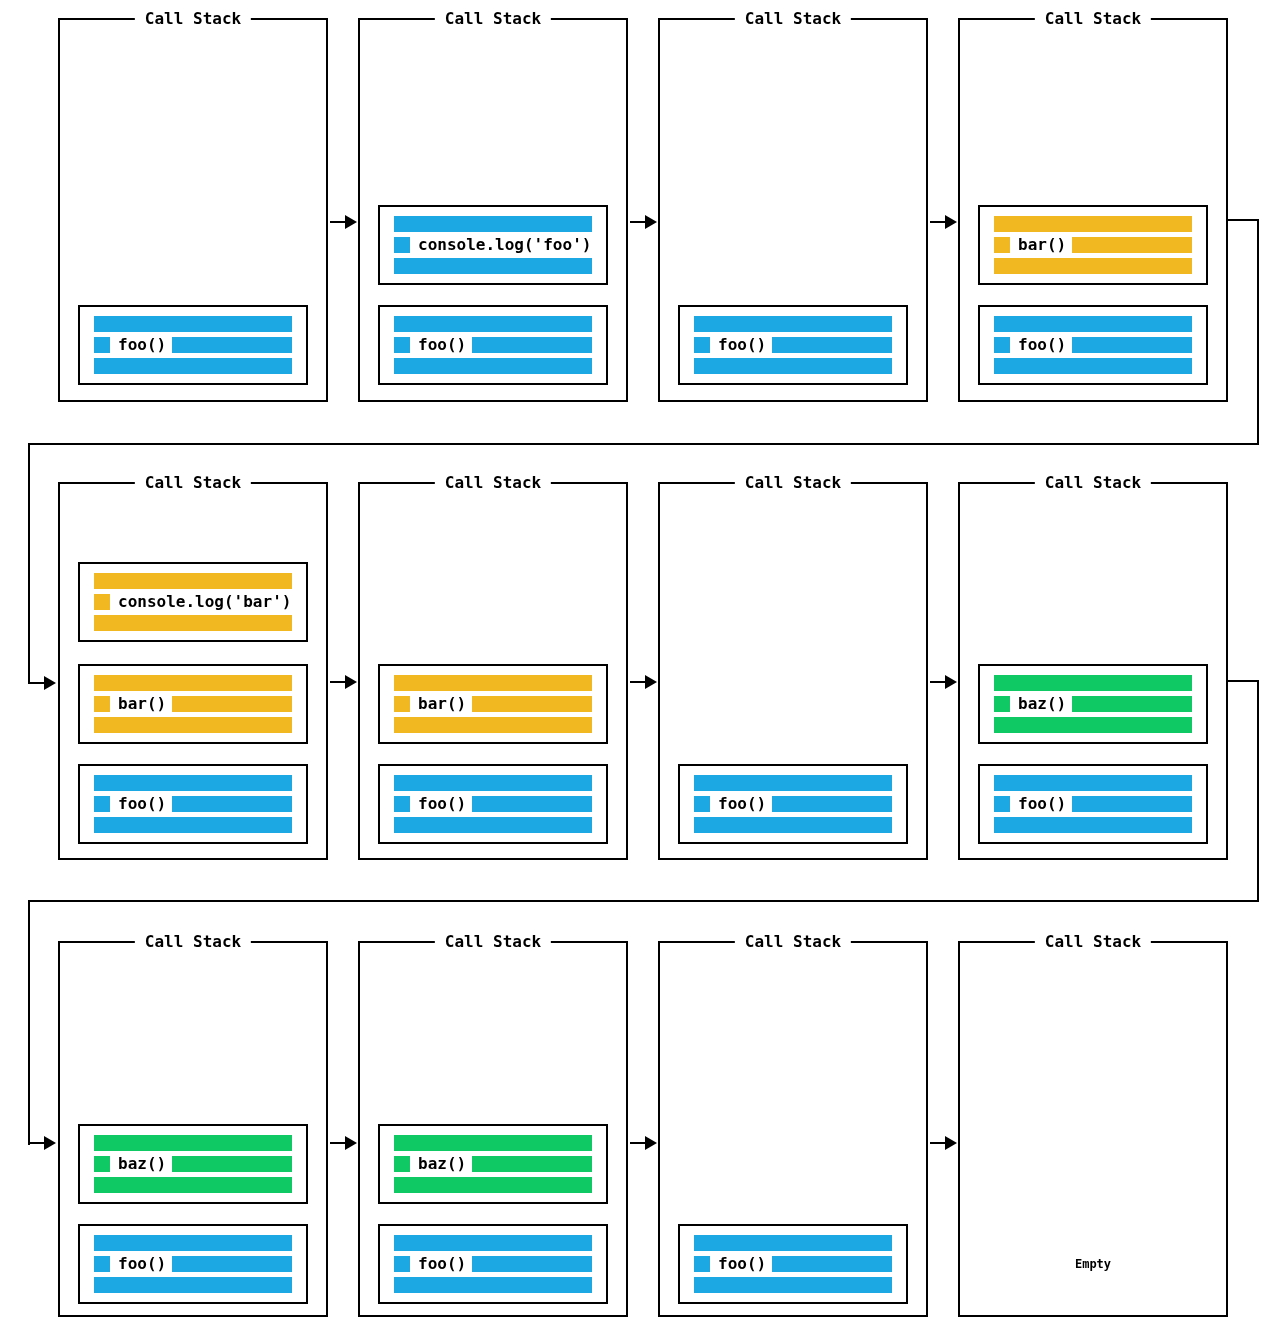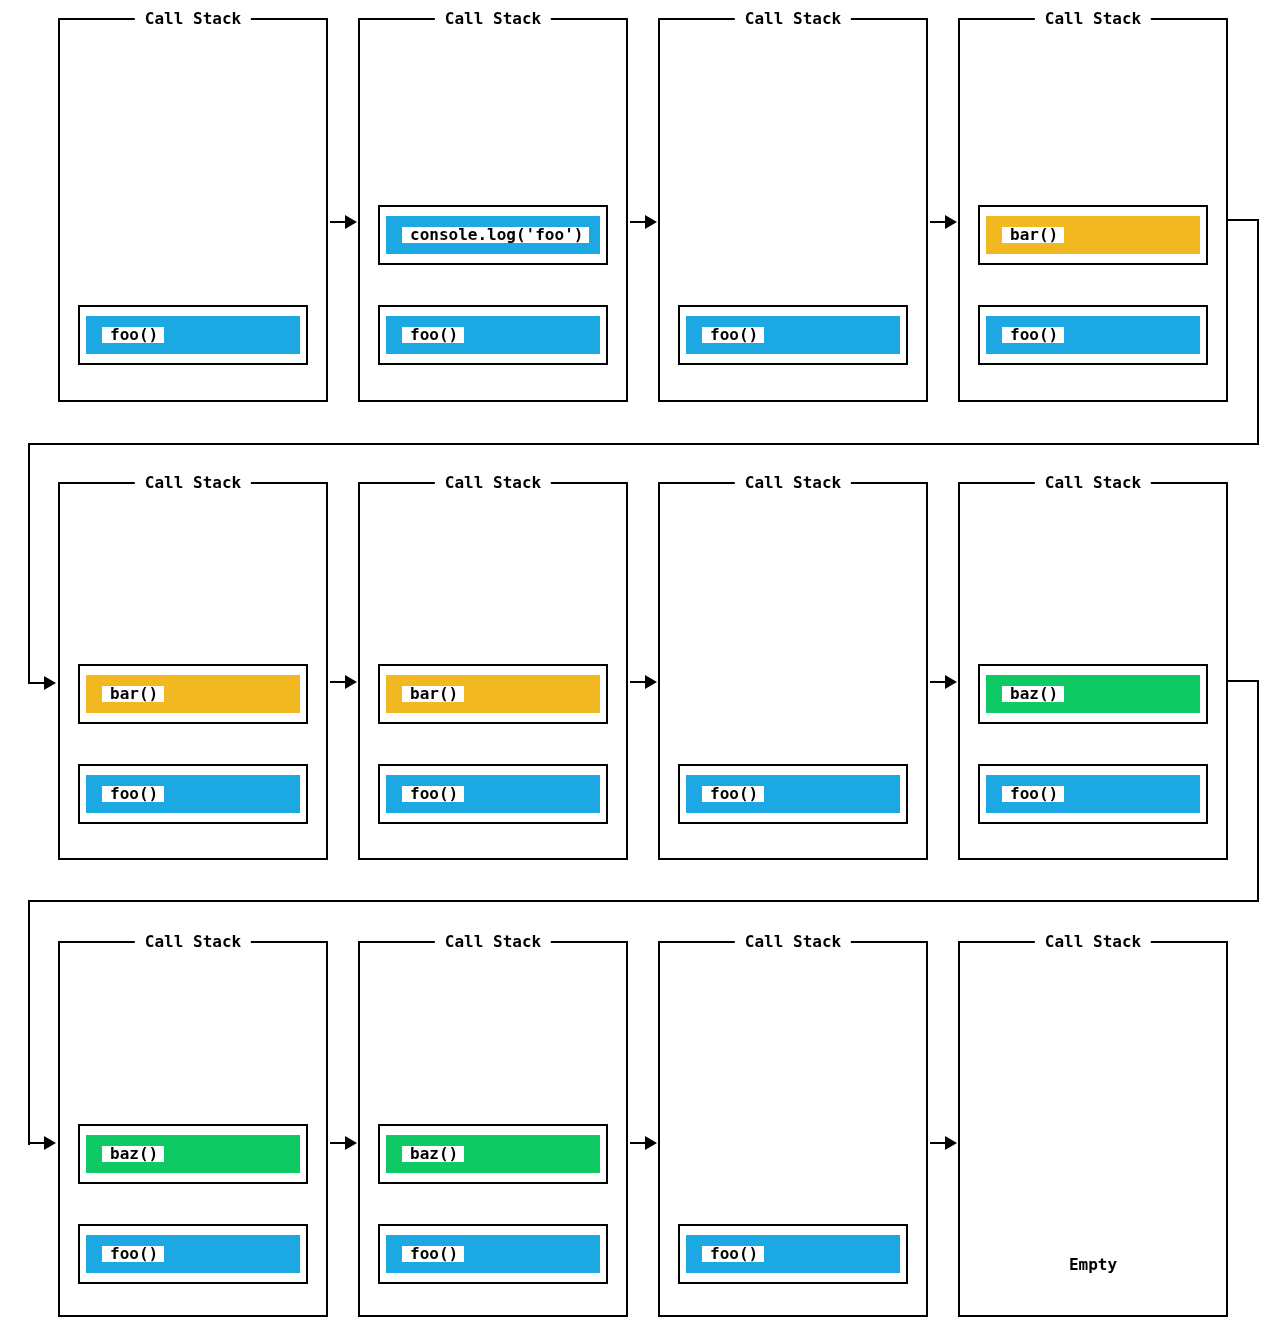--- a/index.html
+++ b/index.html
@@ -24,25 +24,25 @@
     transform:translateX(-50%);
     background:#fff;
     padding:0 10px;
     font-size:16px;
     line-height:19px;
     white-space:nowrap;
   }
   .frame{
     position:absolute;
     left:18px;
-    width:230px;height:60px;
+    width:230px;height:80px;
     border:2px solid #000;
     background:#fff;
     box-sizing:border-box;
-    padding:9px 6px;
+    padding:9px 14px;
     display:flex;
     flex-direction:column;
     justify-content:space-between;
   }
   .frame.c-blue{--c:var(--blue);}
   .frame.c-yellow{--c:var(--yellow);}
   .frame.c-green{--c:var(--green);}
   .bar{height:16px;background:var(--c);}
   .bar.mid{display:flex;background:transparent;align-items:stretch;}
   .chip{width:16px;background:var(--c);flex:0 0 auto;}
@@ -52,21 +52,21 @@
     font-size:16px;
     line-height:16px;
     white-space:nowrap;
     flex:0 0 auto;
   }
   .fill{flex:1 1 auto;background:var(--c);}
   .empty-label{
     position:absolute;
     left:0;right:0;
     text-align:center;
-    font-size:16px;
+    font-size:12px;
     line-height:19px;
   }
   .seg{position:absolute;background:#000;}
   .shaft{position:absolute;height:2px;background:#000;}
   .ahead{
     position:absolute;width:0;height:0;
     border-top:7px solid transparent;
     border-bottom:7px solid transparent;
     border-left:12px solid #000;
   }
@@ -141,20 +141,29 @@
         <span class="chip"></span>
         <span class="lbl">foo()</span>
         <span class="fill"></span>
       </div>
       <div class="bar"></div>
     </div>
   </div>
 
   <div class="panel" style="left:58px;top:482px;height:378px">
     <span class="panel-title">Call Stack</span>
+    <div class="frame c-yellow" style="top:78px">
+      <div class="bar"></div>
+      <div class="bar mid">
+        <span class="chip"></span>
+        <span class="lbl">console.log('bar')</span>
+        <span class="fill"></span>
+      </div>
+      <div class="bar"></div>
+    </div>
     <div class="frame c-yellow" style="top:180px">
       <div class="bar"></div>
       <div class="bar mid">
         <span class="chip"></span>
         <span class="lbl">bar()</span>
         <span class="fill"></span>
       </div>
       <div class="bar"></div>
     </div>
     <div class="frame c-blue" style="top:280px">

